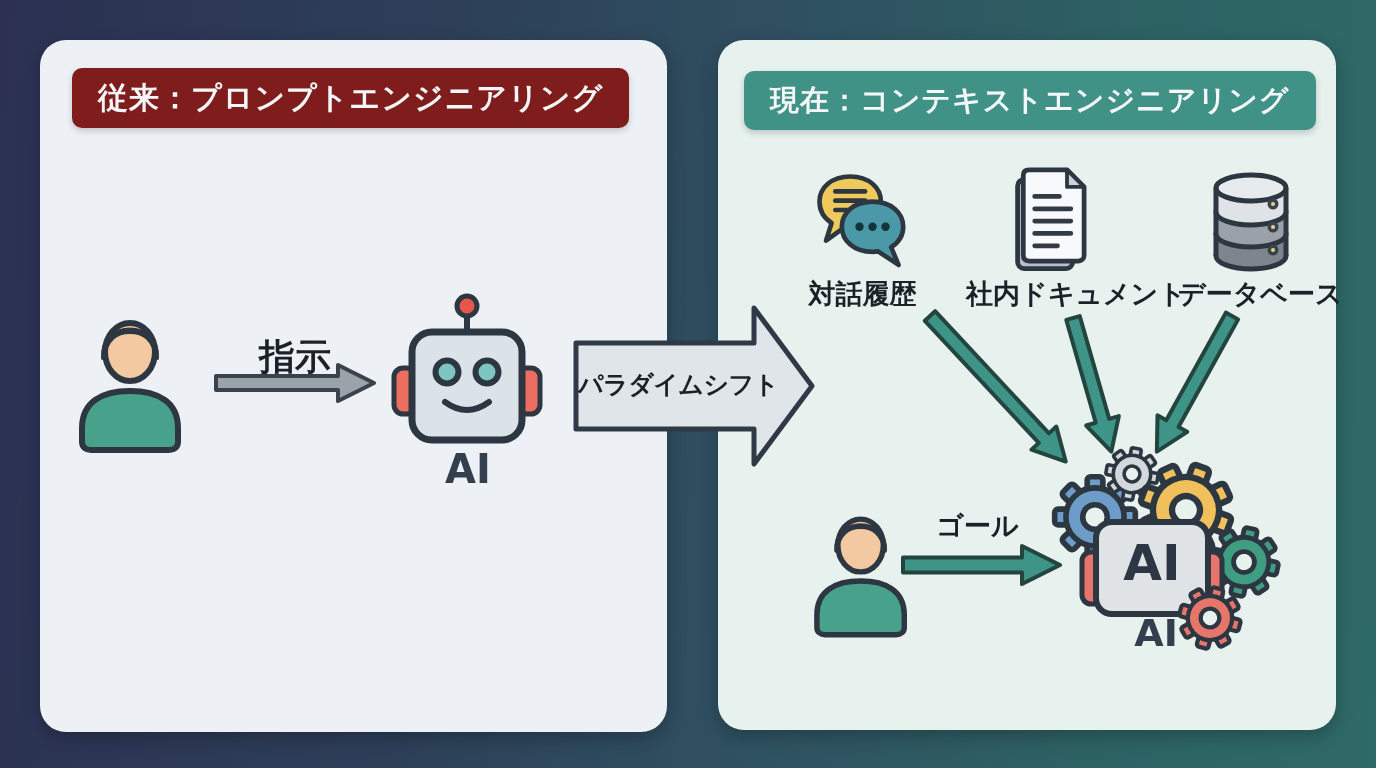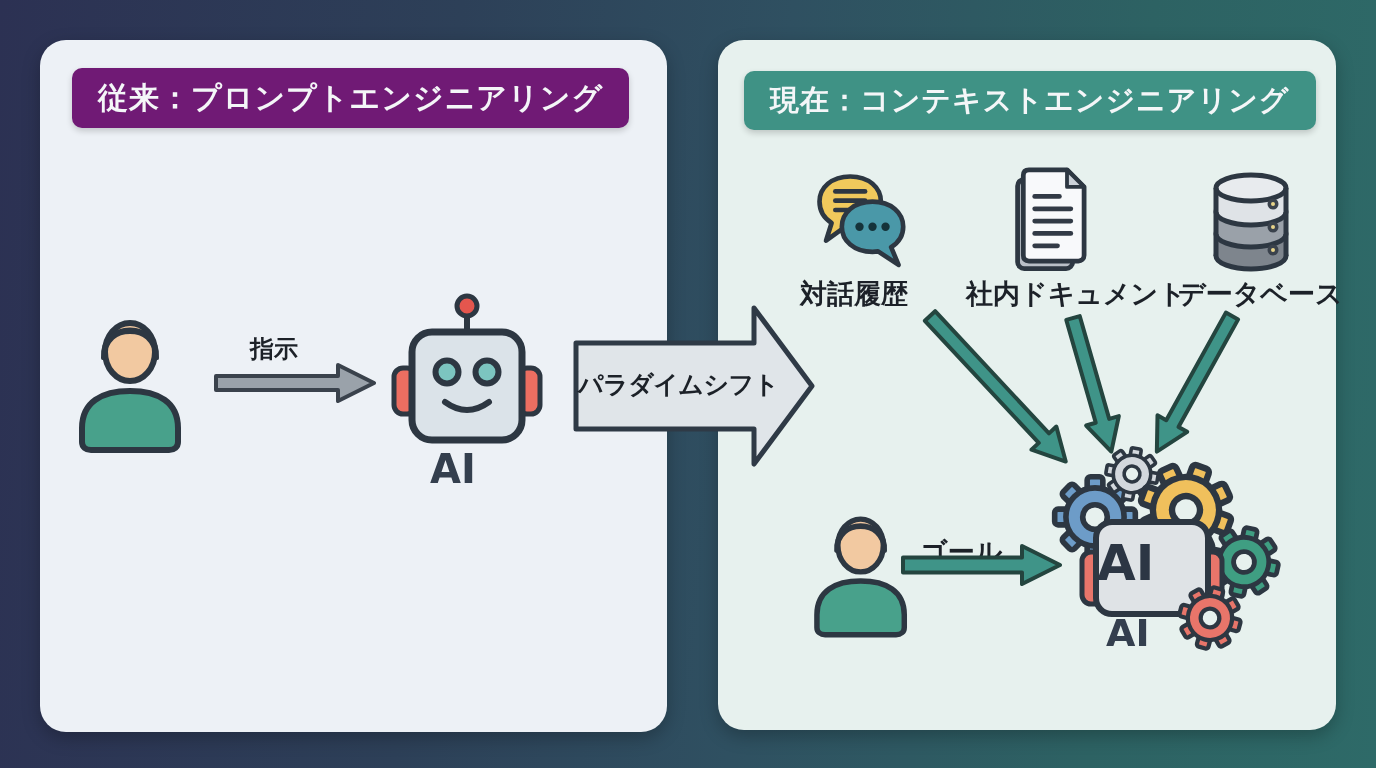--- a/index.html
+++ b/index.html
@@ -14,34 +14,34 @@
     box-shadow:0 6px 18px rgba(0,0,0,.25);
   }
   .panel-left  { left:40px;  top:40px; width:627px; height:692px; background:#edf1f6; }
   .panel-right { left:718px; top:40px; width:618px; height:690px; background:#e7f1ee; }
   .badge {
     position:absolute; display:flex; align-items:center;
     padding:0 26px; border-radius:10px; font-weight:700;
     color:#f4f6f8; letter-spacing:1px; white-space:nowrap;
     box-shadow:0 3px 6px rgba(0,0,0,.18);
   }
-  .badge-left  { left:72px;  top:68px; height:60px; font-size:30px; background:#701a75; }
+  .badge-left  { left:72px;  top:68px; height:60px; font-size:30px; background:#7f1d1d; }
   .badge-right { left:744px; top:71px; height:59px; font-size:29px; background:#3f9285; }
   .lbl {
-    position:absolute; font-weight:700;
+    position:absolute; text-align:center; font-weight:700;
     color:#1c2128; line-height:1.15; white-space:nowrap;
   }
-  .lbl-shiji     { left:250px; top:336px; width:90px;  font-size:24px; }
+  .lbl-shiji     { left:250px; top:336px; width:90px;  font-size:36px; }
   .lbl-ai-left   { left:430px; top:446px; width:76px;  font-size:40px; color:#343f4e; }
   .lbl-paradigm  { left:578px; top:371px; width:188px; font-size:25px; letter-spacing:-.5px; z-index:5; }
   .lbl-src       { top:278px; font-size:27px; }
   .lbl-src-1     { left:800px;  width:125px; }
   .lbl-src-2     { left:966px;  width:194px; }
   .lbl-src-3     { left:1178px; width:150px; }
-  .lbl-goal      { left:920px; top:536px; width:115px; font-size:27px; }
+  .lbl-goal      { left:920px; top:510px; width:115px; font-size:27px; }
   .lbl-ai-box    { left:1097px; top:535px; width:110px; font-size:50px; color:#2c3644; z-index:4; }
   .lbl-ai-right  { left:1106px; top:612px; width:100px; font-size:38px; color:#343f4e; }
   svg.overlay { position:absolute; left:0; top:0; z-index:3; }
 </style>
 </head>
 <body>
 
 <div class="panel panel-left"></div>
 <div class="panel panel-right"></div>
 

